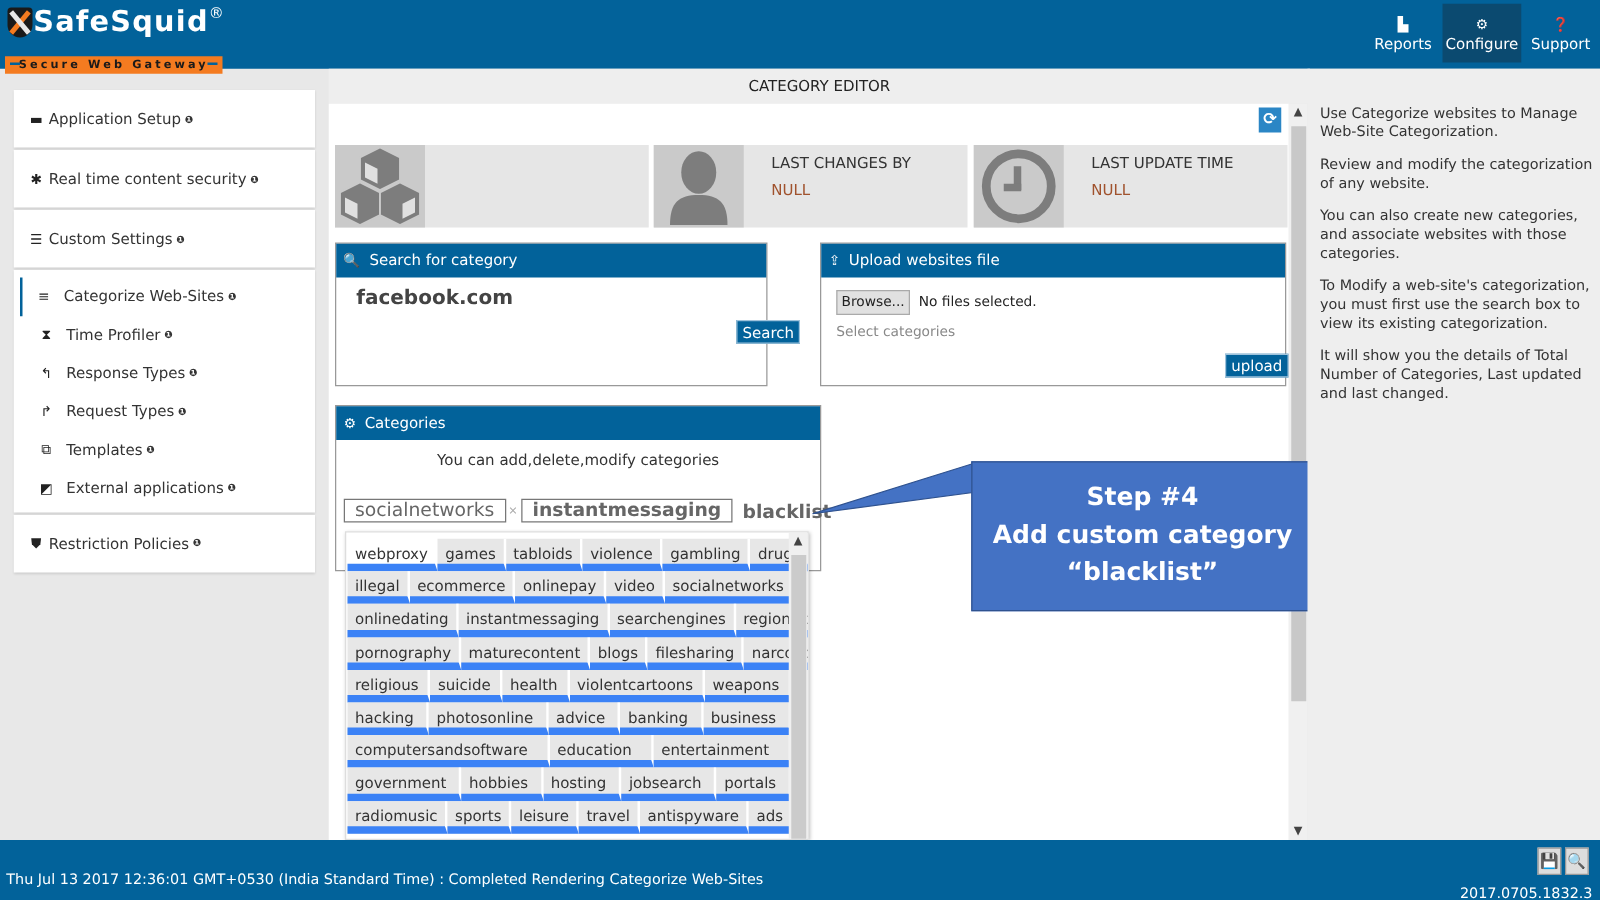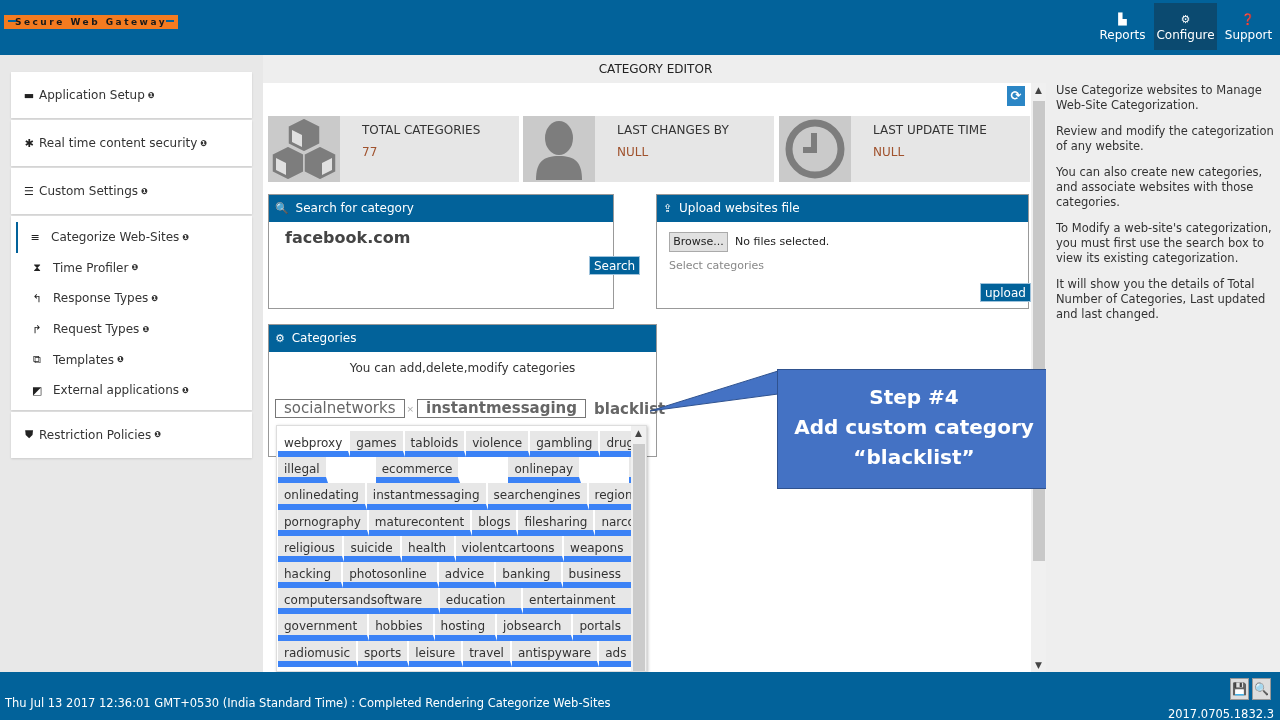--- a/index.html
+++ b/index.html
@@ -93,20 +93,28 @@
   .footer { position: absolute; left: 0; top: 672px; width: 1280px; height: 48px; background: #02629a; color: #fff; }
   .status { position: absolute; left: 5px; top: 24px; font-size: 11.5px; }
   .version { position: absolute; right: 6px; top: 35px; font-size: 11.5px; }
   .ficon { position: absolute; top: 6px; width: 19px; height: 22px; background: #ddd; border: 1px solid #999; color: #111; font-size: 12px; text-align: center; line-height: 20px; cursor: pointer; }
 </style>
 </head>
 <body>
 
 <div class="header">
   <div class="logo">
+    <div class="logo-top">
+      <div class="logo-mark">
+        <div class="shield"></div>
+          <div class="x1"></div>
+          <div class="x2"></div>
+      </div>
+      <span class="logo-name"><span>SafeSquid</span><sup>®</sup></span>
+    </div>
     <div class="logo-sub">Secure Web Gateway</div>
   </div>
 
   <div class="topnav">
     <div class="topnav-item">
       <span class="ico">▙</span>
       <span>Reports</span>
     </div>
     <div class="topnav-item active">
       <span class="ico">⚙</span>
@@ -195,24 +203,20 @@
           <polygon points="20,30 36,38 36,56 20,64 4,56 4,38"></polygon>
           <polygon points="52,30 68,38 68,56 52,64 36,56 36,38"></polygon>
         </g>
         <g fill="#e0e0e0">
           <polygon points="24,14 34,19 34,31 24,26"></polygon>
           <polygon points="8,42 18,47 18,59 8,54"></polygon>
           <polygon points="54,47 64,42 64,54 54,59"></polygon>
         </g>
       </svg>
     </div>
-    <div class="txt">
-      <div class="lbl">TOTAL CATEGORIES</div>
-      <div class="val">77</div>
-    </div>
   </div>
   <div class="stat" style="left:260px;">
     <div class="imgbox">
       <svg width="72" height="66" viewBox="0 0 72 66">
         <ellipse cx="36" cy="22" rx="14" ry="17" fill="#7d7d7d"></ellipse>
         <path d="M13,64 C13,46 20,40 36,40 C52,40 59,46 59,64 Z" fill="#7d7d7d"></path>
       </svg>
     </div>
     <div class="txt">
       <div class="lbl">LAST CHANGES BY</div>
@@ -277,21 +281,21 @@
 <div class="dropdown">
   <div class="dd-list" id="dd-list">
       <div style="display: flex; width: 100%;">
         <div class="dd-opt hl">webproxy</div>
         <div class="dd-opt">games</div>
         <div class="dd-opt">tabloids</div>
         <div class="dd-opt">violence</div>
         <div class="dd-opt">gambling</div>
         <div class="dd-opt">drugs</div>
       </div>
-      <div style="display: flex; width: 100%; gap: 48px;">
+      <div style="display: flex; width: 100%;">
         <div class="dd-opt">illegal</div>
         <div class="dd-opt">ecommerce</div>
         <div class="dd-opt">onlinepay</div>
         <div class="dd-opt">video</div>
         <div class="dd-opt">socialnetworks</div>
       </div>
       <div style="display: flex; width: 100%;">
         <div class="dd-opt">onlinedating</div>
         <div class="dd-opt">instantmessaging</div>
         <div class="dd-opt">searchengines</div>

